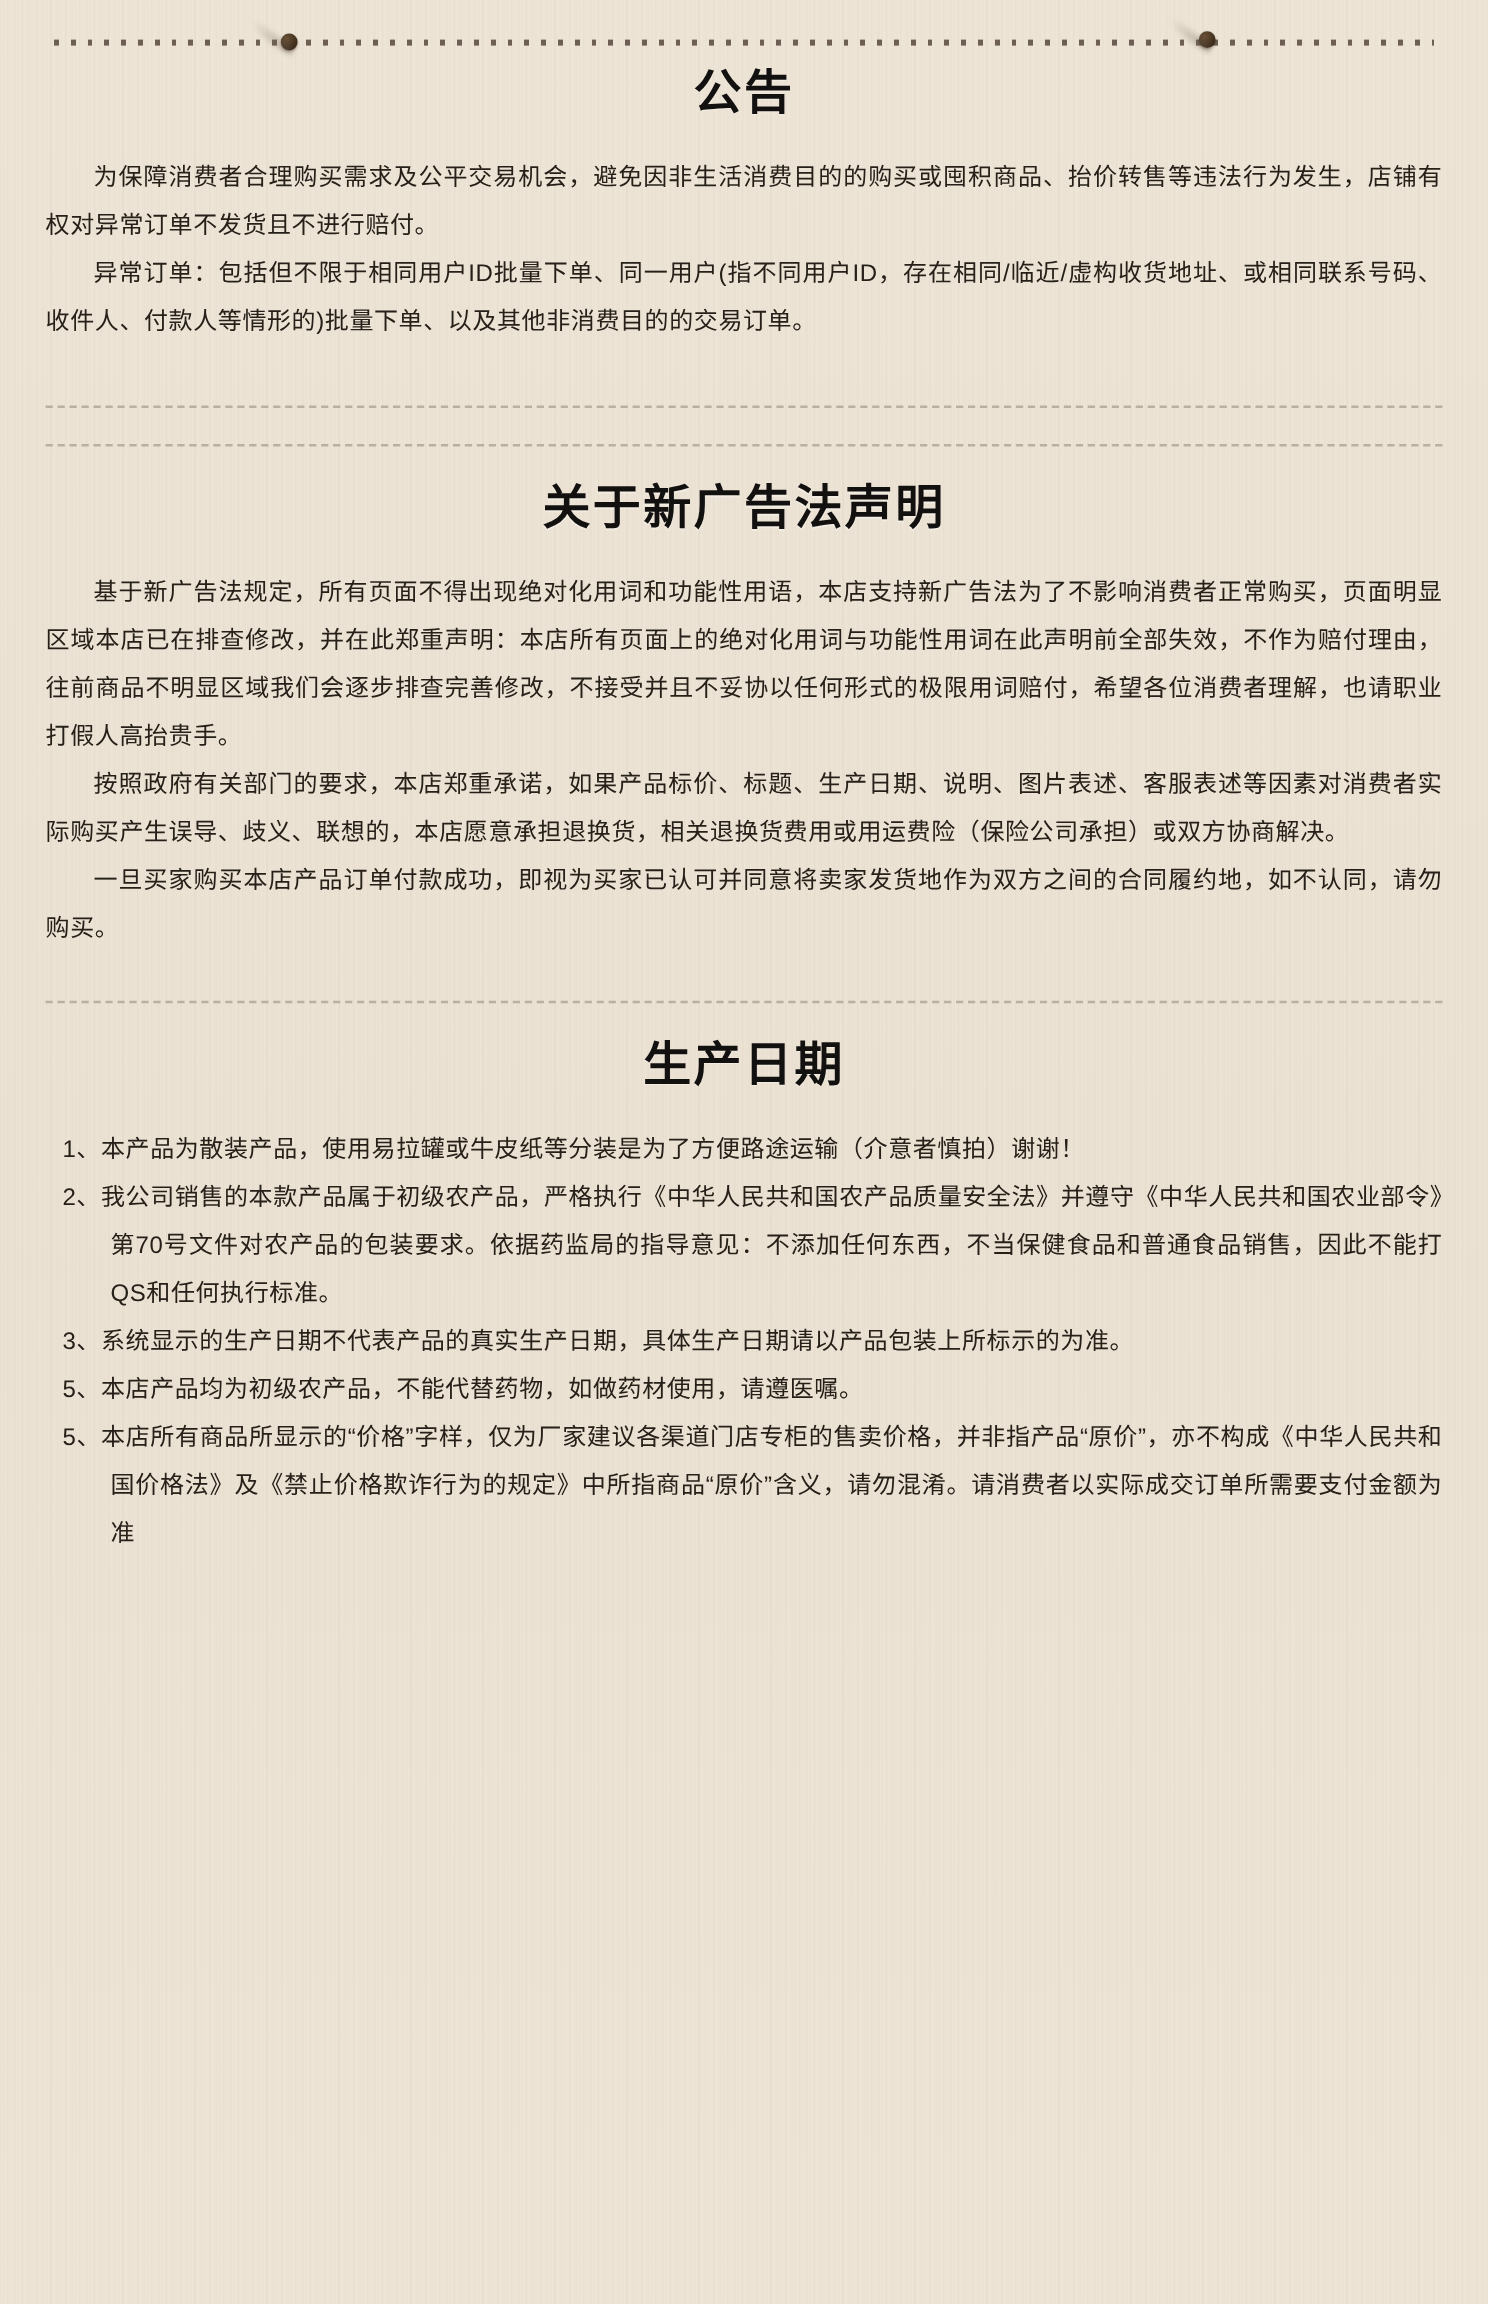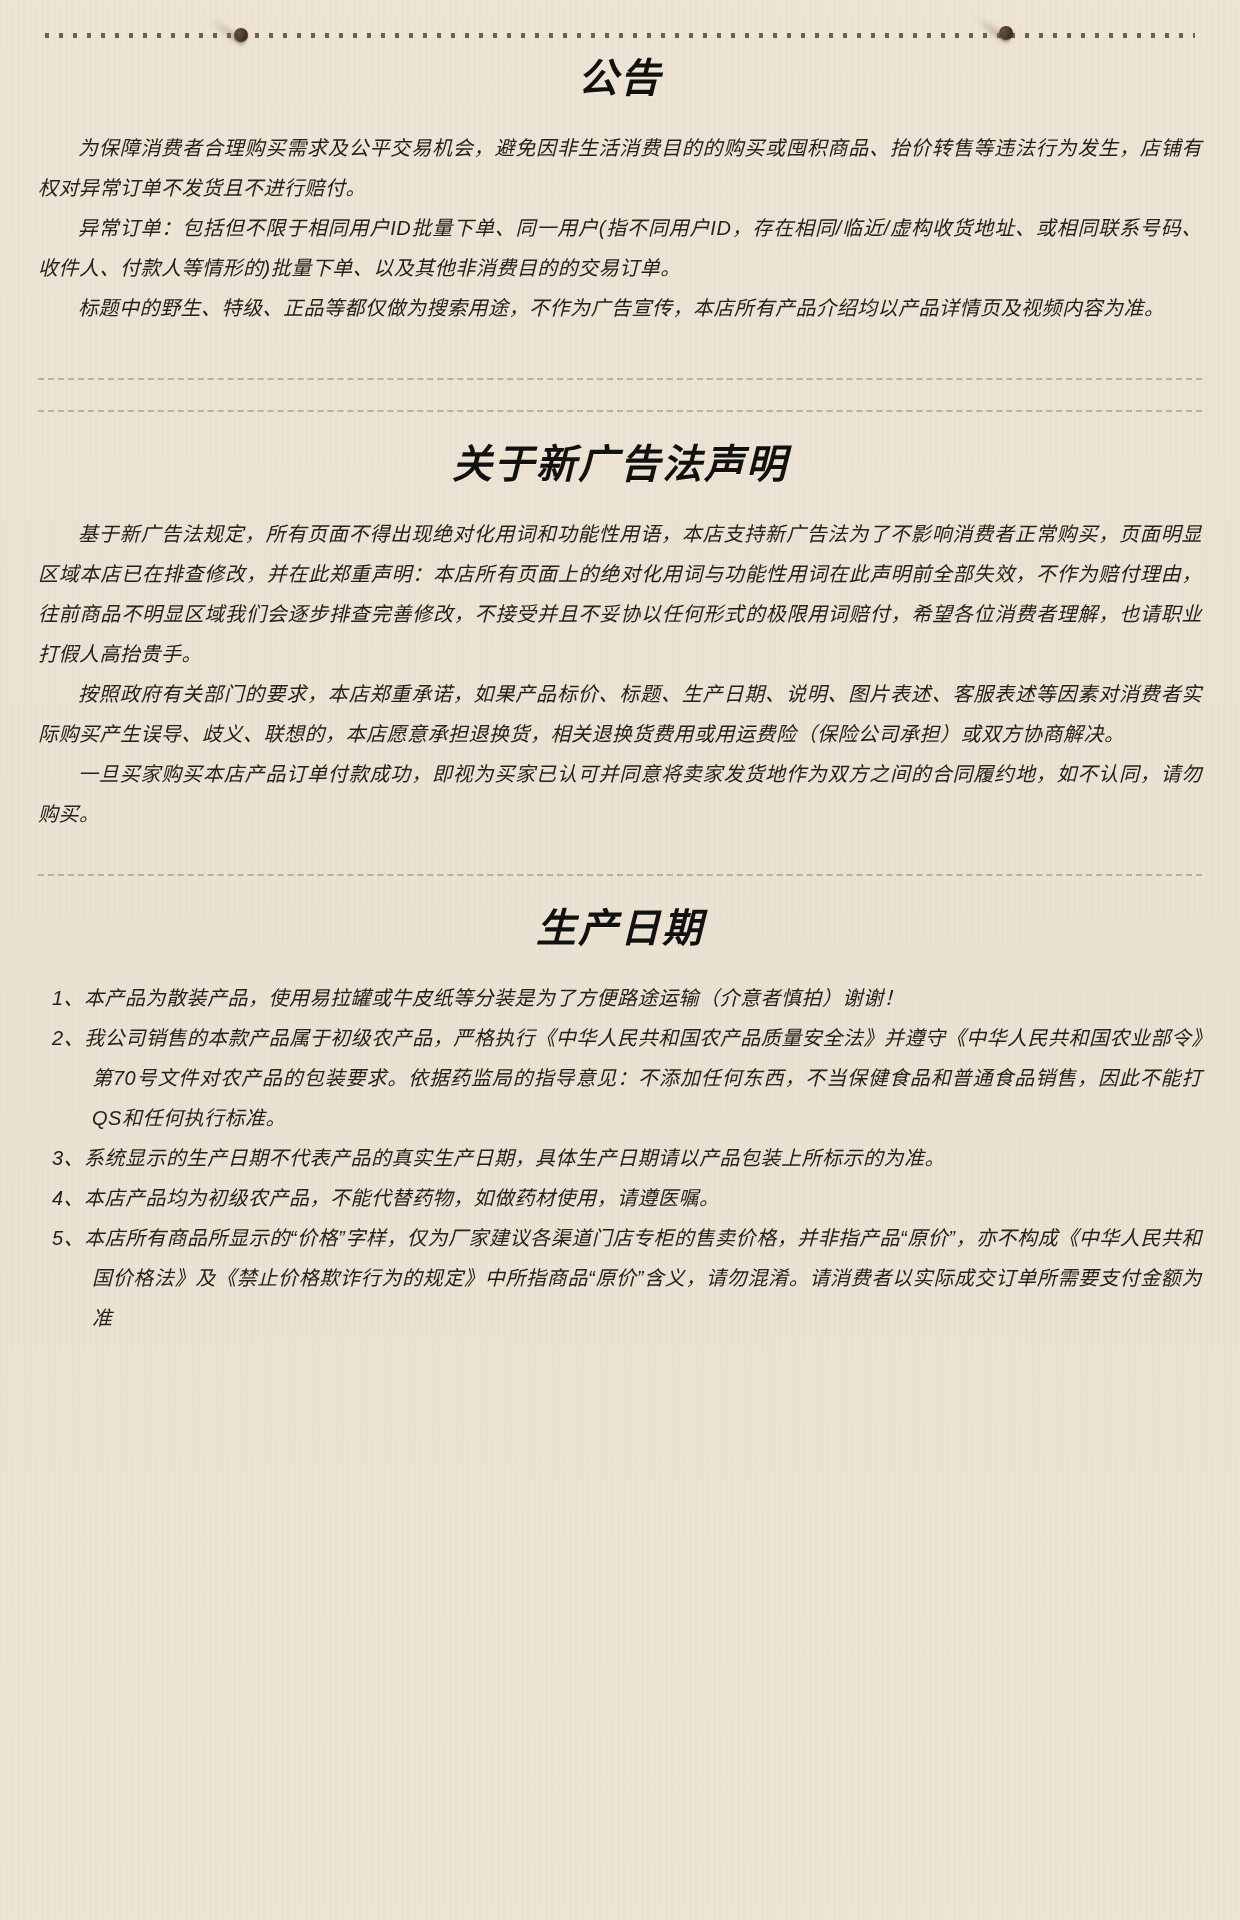--- a/index.html
+++ b/index.html
@@ -11,21 +11,20 @@
     position:relative;
     width:1240px;height:1920px;
     margin:0 auto;
     overflow:hidden;
     background-color:#ebe2d3;
     background-image:
       repeating-linear-gradient(90deg, rgba(255,255,255,0.06) 0 2px, rgba(0,0,0,0) 2px 4px),
       repeating-linear-gradient(90deg, rgba(170,150,128,0.05) 0 1px, rgba(0,0,0,0) 1px 6px),
       linear-gradient(180deg, #ece3d4 0%, #eae0d1 55%, #ece3d5 100%);
     color:#262019;
-    font-style:italic;
   }
   
   .stitch{
     position:absolute;top:33px;left:45px;right:45px;height:5px;
     background:repeating-linear-gradient(to right,#6d5f53 0 4px,rgba(0,0,0,0) 4px 14px);
   }
   .pin{
     position:absolute;width:14px;height:14px;border-radius:50%;
     background:radial-gradient(circle at 35% 30%, #6a5138 0%, #46331f 55%, #2b1d10 100%);
     box-shadow:0 1px 2px rgba(60,45,30,.5);
@@ -80,21 +79,20 @@
 
   <div class="stitch"></div>
   <span class="pin pin-left"></span>
   <span class="pin pin-right"></span>
 
   <section>
     <h2 class="sec-title t0">公告</h2>
     <div class="textblock">
       <p class="para indent">为保障消费者合理购买需求及公平交易机会，避免因非生活消费目的的购买或囤积商品、抬价转售等违法行为发生，店铺有权对异常订单不发货且不进行赔付。</p>
       <p class="para indent">异常订单：包括但不限于相同用户ID批量下单、同一用户(指不同用户ID，存在相同/临近/虚构收货地址、或相同联系号码、收件人、付款人等情形的)批量下单、以及其他非消费目的的交易订单。</p>
-      <p class="para indent">标题中的野生、特级、正品等都仅做为搜索用途，不作为广告宣传，本店所有产品介绍均以产品详情页及视频内容为准。</p>
     </div>
   </section>
 
   <hr class="divider d1">
 
 
   <hr class="divider d2">
 
   <section>
     <h2 class="sec-title t2">关于新广告法声明</h2>
@@ -106,18 +104,18 @@
   </section>
 
   <hr class="divider d3">
 
   <section>
     <h2 class="sec-title t3">生产日期</h2>
     <div class="textblock">
       <p class="para hang">1、本产品为散装产品，使用易拉罐或牛皮纸等分装是为了方便路途运输（介意者慎拍）谢谢！</p>
       <p class="para hang">2、我公司销售的本款产品属于初级农产品，严格执行《中华人民共和国农产品质量安全法》并遵守《中华人民共和国农业部令》第70号文件对农产品的包装要求。依据药监局的指导意见：不添加任何东西，不当保健食品和普通食品销售，因此不能打QS和任何执行标准。</p>
       <p class="para hang">3、系统显示的生产日期不代表产品的真实生产日期，具体生产日期请以产品包装上所标示的为准。</p>
-      <p class="para hang">4、本店产品均为初级农产品，不能代替药物，如做药材使用，请遵医嘱。</p>
+      <p class="para hang">5、本店产品均为初级农产品，不能代替药物，如做药材使用，请遵医嘱。</p>
       <p class="para hang">5、本店所有商品所显示的“价格”字样，仅为厂家建议各渠道门店专柜的售卖价格，并非指产品“原价”，亦不构成《中华人民共和国价格法》及《禁止价格欺诈行为的规定》中所指商品“原价”含义，请勿混淆。请消费者以实际成交订单所需要支付金额为准</p>
     </div>
   </section>
 
 </div>
 
 </body></html>

